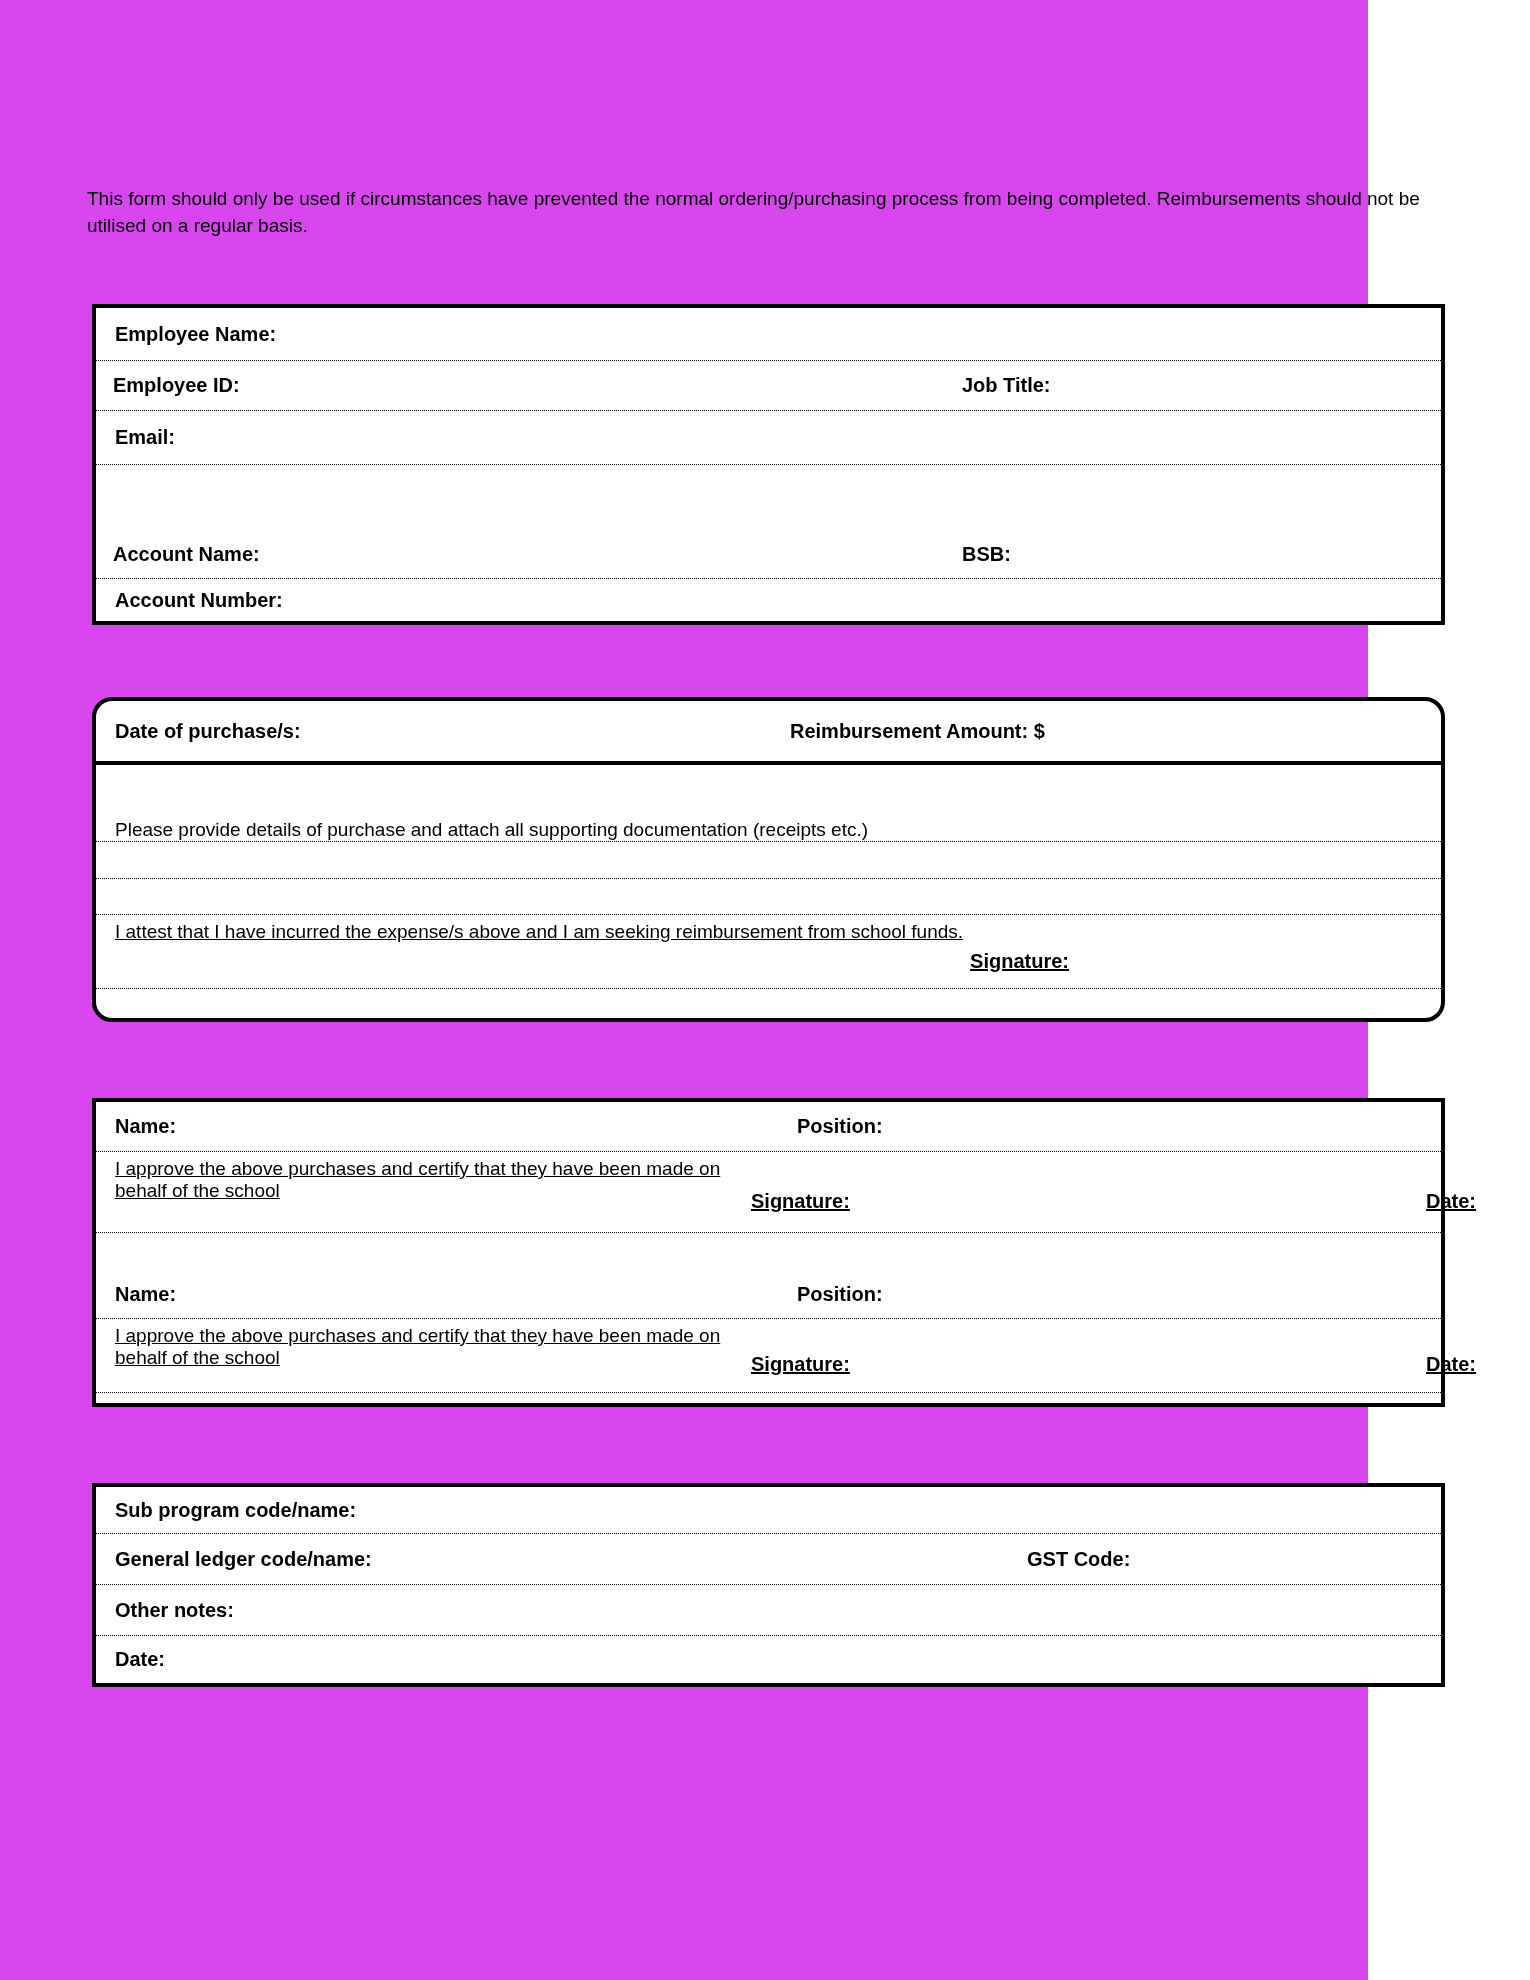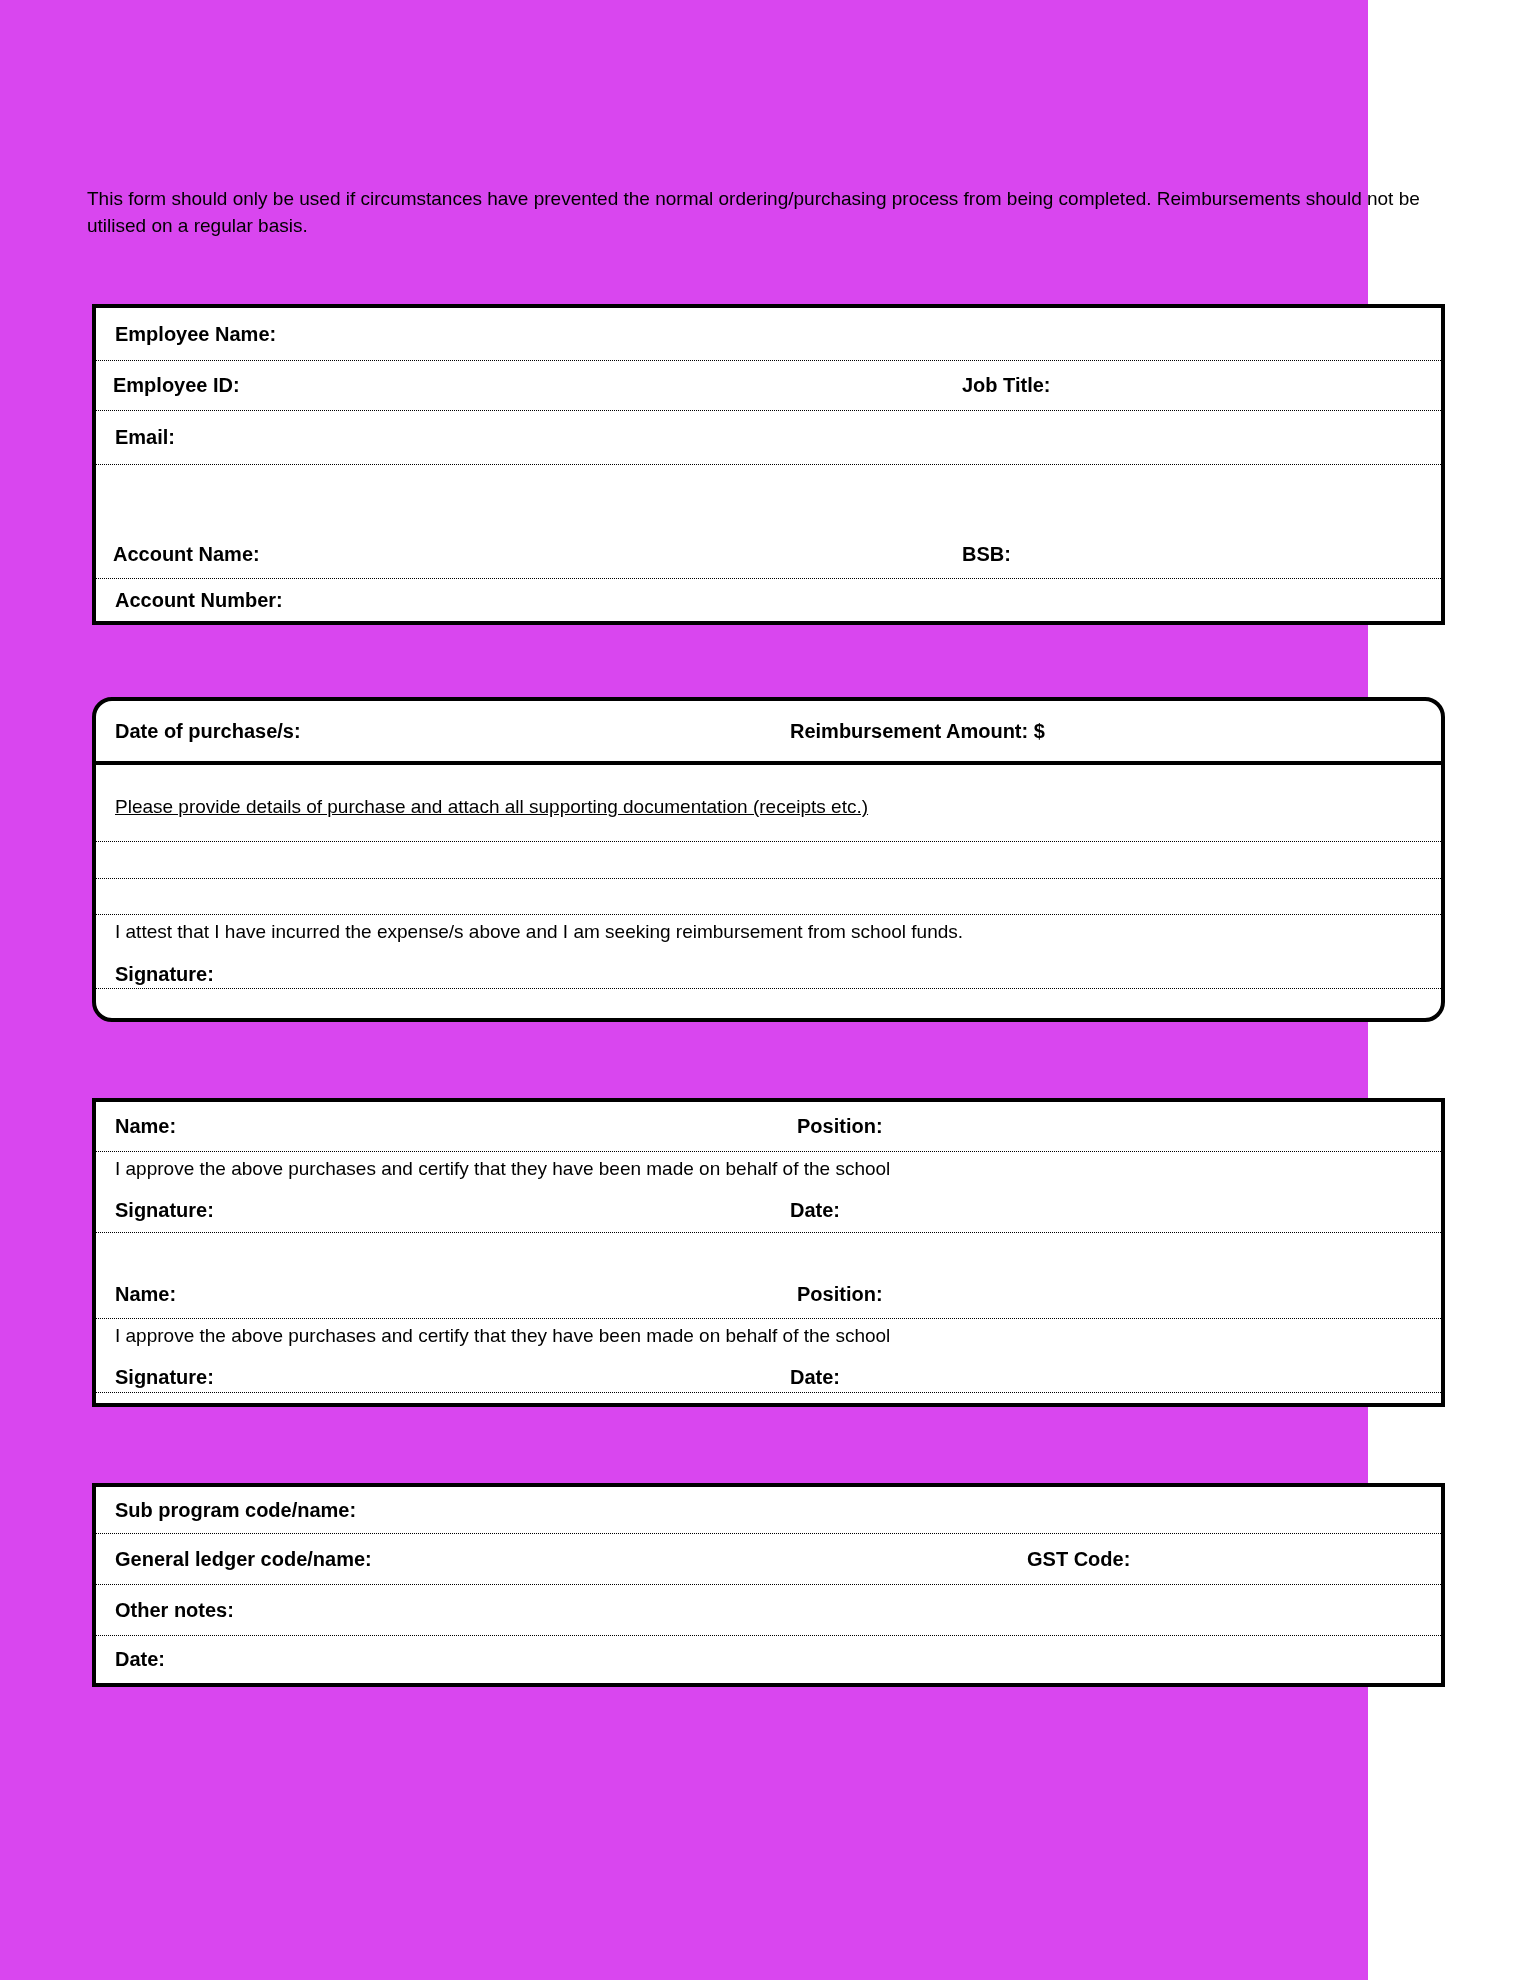--- a/index.html
+++ b/index.html
@@ -32,23 +32,23 @@
   .box2 .grid2, .box3 .grid2 { grid-template-columns:675px 1fr; }
   .box4 .grid2 { grid-template-columns:905px 1fr; }
 
   .cell { display:flex; align-items:center; min-width:0; }
   .lbl  { font-weight:bold; font-size:20px; white-space:nowrap; }
   .txt  { font-size:19px; line-height:22px; }
   .fill { flex:1; align-self:stretch; min-height:10px; }
 
   .align-bottom { align-items:end; padding-bottom:12px; }
   .align-bottom .cell { align-items:flex-end; }
-  .align-top { align-items:center; padding-top:7px;text-decoration:underline; }
-
-  .stack { display:flex; flex-direction:column; align-items:stretch; justify-content:flex-start; padding-top:6px; }
+  .align-top { align-items:flex-end; padding-top:7px; }
+
+  .stack { display:flex; flex-direction:row; align-items:stretch; justify-content:flex-start; padding-top:6px;text-decoration:underline; }
   .stack .sig-line { margin-top:13px; display:flex; align-items:center; }
   .stack .sig-grid { margin-top:12px; }
 
   .h53  { height:53px; }  .h50  { height:50px; }  .h54 { height:54px; }
   .h114 { height:114px; } .h64  { height:64px; }  .h77 { height:77px; }
   .h37  { height:37px; }  .h36  { height:36px; }  .h74 { height:74px; }
   .h81  { height:81px; }  .h86  { height:86px; }  .h47 { height:47px; }
   .h51  { height:51px; }
 </style>
 </head>

